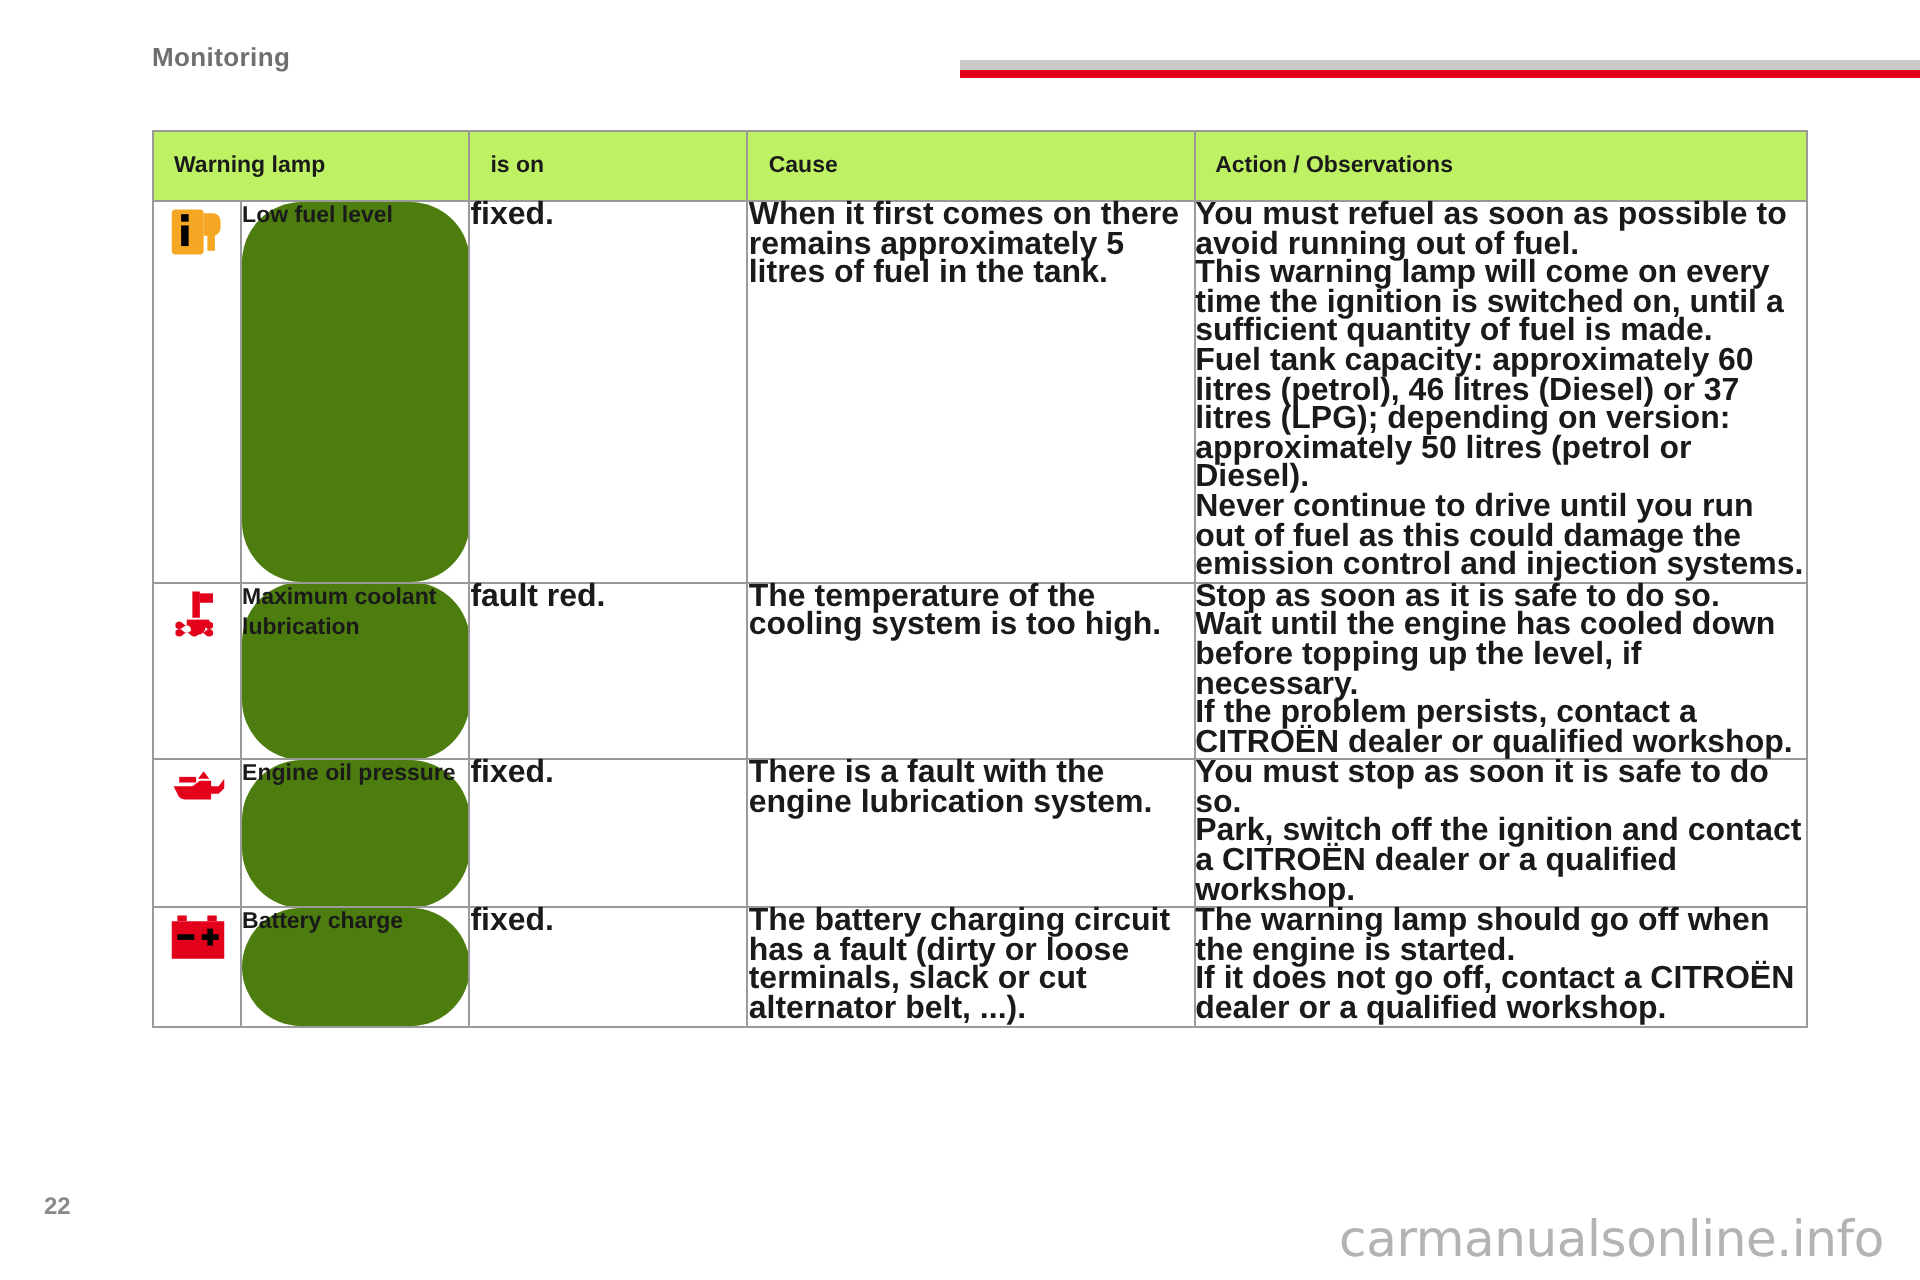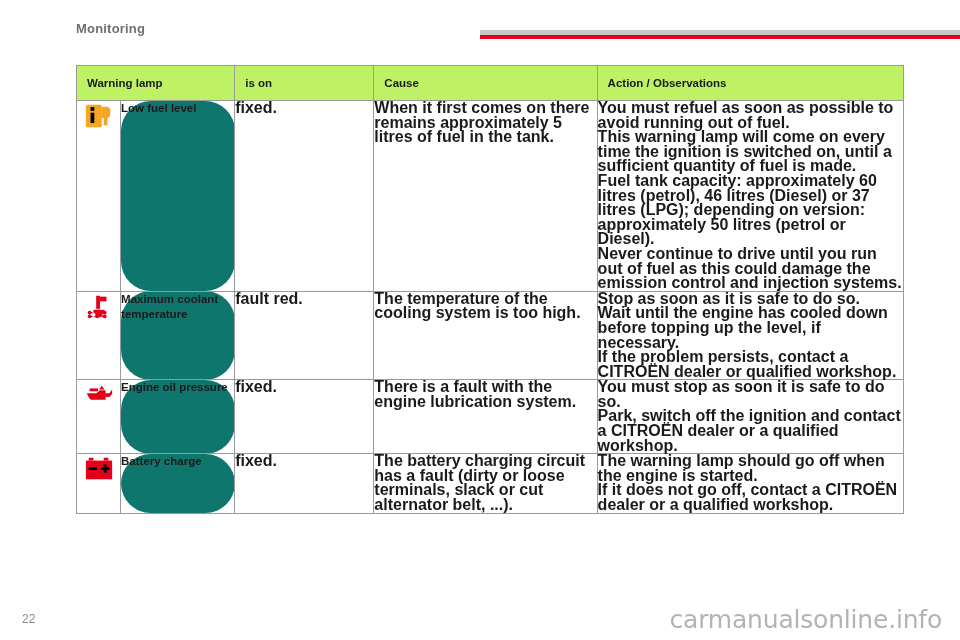--- a/index.html
+++ b/index.html
@@ -88,21 +88,21 @@
   .col-ison   { width: 139px; }
   .col-cause  { width: 223px; }
   .col-action { width: 306px; }
 
   .cell-icon {
     background: #ffffff;
     text-align: center;
     padding-top: 10px;
   }
   .cell-name {
-    background: #0f766e;
+    background: #4d7c0f;
     font-size: 11.5px;
     font-weight: bold;
     color: #1a1a1a;
     padding: 10px 8px 10px 10px;
     line-height: 15px;
     border-radius: 30px;
   }
   .cell-text {
     background: #ffffff;
     font-size: 16px;
@@ -120,23 +120,23 @@
     display: inline-block;
     width: 30px;
     height: 30px;
     line-height: 0;
   }
 
   
   .page-number {
     position: absolute;
     left: 22px;
-    top: 612px;
+    top: 596px;
     font-size: 12px;
-    font-weight: normal;
+    font-weight: bold;
     color: #8a8a8a;
     text-align: center;
   }
   .watermark {
     position: absolute;
     right: 18px;
     bottom: 6px;
     font-size: 25px;
     color: #b3b3b3;
     letter-spacing: -0.2px;
@@ -208,21 +208,21 @@
               <rect x="13" y="4" width="4" height="14"></rect>
               <rect x="17" y="5" width="7" height="5"></rect>
               <path d="M10 19 h12 v3 h-12 z"></path>
               <circle cx="16" cy="23" r="4"></circle>
               <path d="M4 21 q2 -2 4 0 t4 0 t4 0 t4 0 t4 0 v2 q-2 2 -4 0 t-4 0 t-4 0 t-4 0 t-4 0 z"></path>
               <path d="M4 25 q2 -2 4 0 t4 0 t4 0 t4 0 t4 0 v2 q-2 2 -4 0 t-4 0 t-4 0 t-4 0 t-4 0 z"></path>
             </g>
           </svg>
         </span>
       </td>
-      <td class="cell-name">Maximum coolant temperature</td>
+      <td class="cell-name">Maximum coolant lubrication</td>
       <td class="cell-text">fault red.</td>
       <td class="cell-text">The temperature of the cooling system is too high.</td>
       <td class="cell-text">
         <p>Stop as soon as it is safe to do so.</p>
         <p>Wait until the engine has cooled down before topping up the level, if necessary.</p>
         <p>If the problem persists, contact a CITROËN dealer or qualified workshop.</p>
       </td>
     </tr>
 
     <tr>

